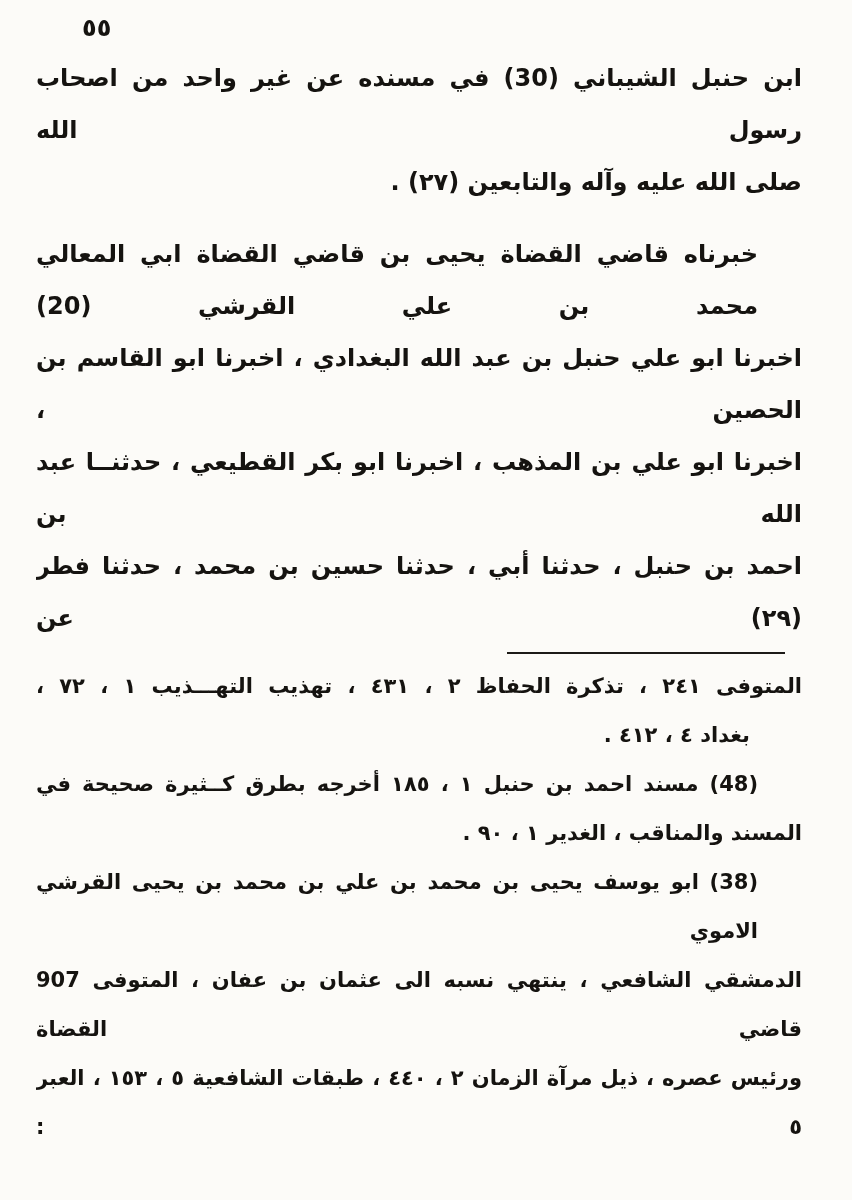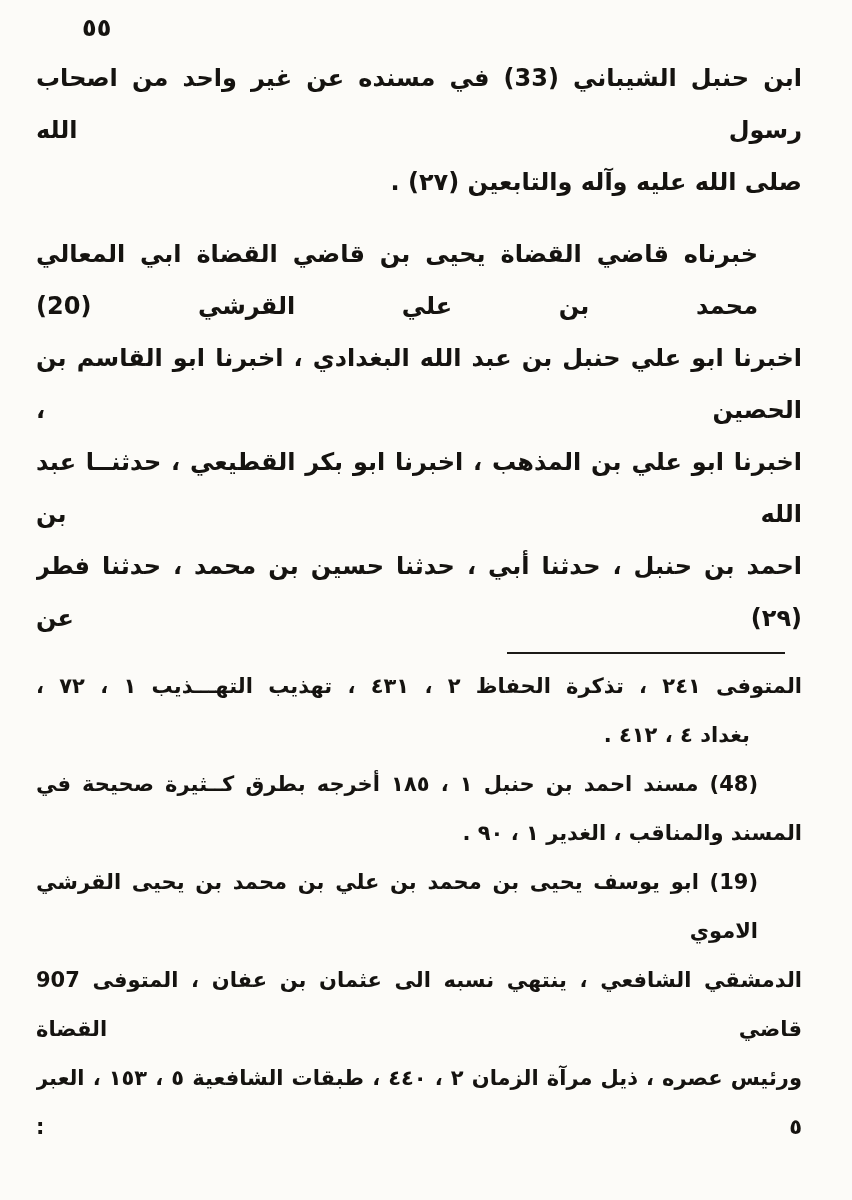--- a/index.html
+++ b/index.html
@@ -78,21 +78,21 @@
 <body>
 
 <div class="page">
 
   <div class="page-number">٥٥</div>
 
   <div class="content">
 
     <div class="main-text">
       <div class="main-para">
-        <div class="m-line just">ابن حنبل الشيباني (33) في مسنده عن غير واحد من اصحاب رسول الله</div>
+        <div class="m-line just">ابن حنبل الشيباني (30) في مسنده عن غير واحد من اصحاب رسول الله</div>
         <div class="m-line start">صلى الله عليه وآله والتابعين (٢٧) .</div>
       </div>
       <div class="main-para">
         <div class="m-line just indent">خبرناه قاضي القضاة يحيى بن قاضي القضاة ابي المعالي محمد بن علي القرشي (20)</div>
         <div class="m-line just">اخبرنا ابو علي حنبل بن عبد الله البغدادي ، اخبرنا ابو القاسم بن الحصين ،</div>
         <div class="m-line just">اخبرنا ابو علي بن المذهب ، اخبرنا ابو بكر القطيعي ، حدثنــا عبد الله بن</div>
         <div class="m-line just">احمد بن حنبل ، حدثنا أبي ، حدثنا حسين بن محمد ، حدثنا فطر (٢٩) عن</div>
       </div>
     </div>
 
@@ -104,21 +104,21 @@
         <div class="f-line just">المتوفى ٢٤١ ، تذكرة الحفاظ ٢ ، ٤٣١ ، تهذيب التهـــذيب ١ ، ٧٢ ،</div>
         <div class="f-line start tail-indent">بغداد ٤ ، ٤١٢ .</div>
       </div>
 
       <div class="fn-block">
         <div class="f-line just indent">(48) مسند احمد بن حنبل ١ ، ١٨٥ أخرجه بطرق كــثيرة صحيحة في</div>
         <div class="f-line start">المسند والمناقب ، الغدير ١ ، ٩٠ .</div>
       </div>
 
       <div class="fn-block">
-        <div class="f-line just indent">(19) ابو يوسف يحيى بن محمد بن علي بن محمد بن يحيى القرشي الاموي</div>
+        <div class="f-line just indent">(38) ابو يوسف يحيى بن محمد بن علي بن محمد بن يحيى القرشي الاموي</div>
         <div class="f-line just">الدمشقي الشافعي ، ينتهي نسبه الى عثمان بن عفان ، المتوفى 907 قاضي القضاة</div>
         <div class="f-line just">ورئيس عصره ، ذيل مرآة الزمان ٢ ، ٤٤٠ ، طبقات الشافعية ٥ ، ١٥٣ ، العبر ٥ :</div>
 
       </div>
 
     </div>
   </div>
 </div>
 
 </body></html>

